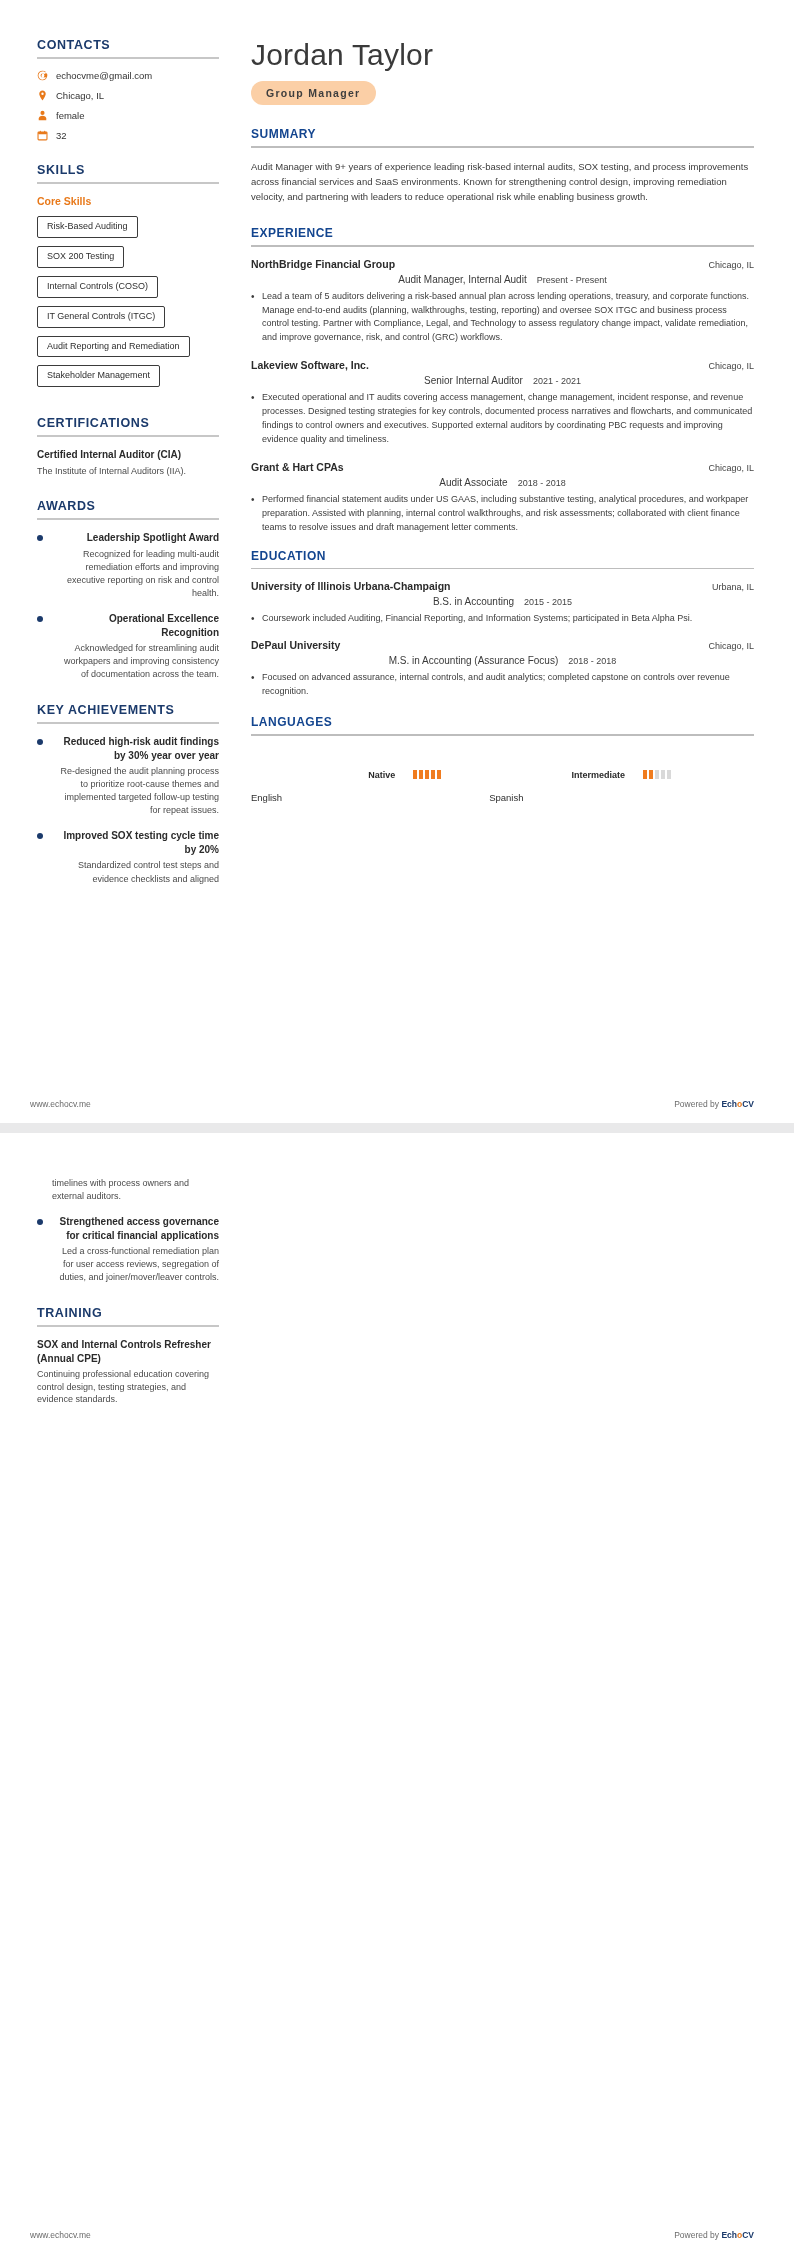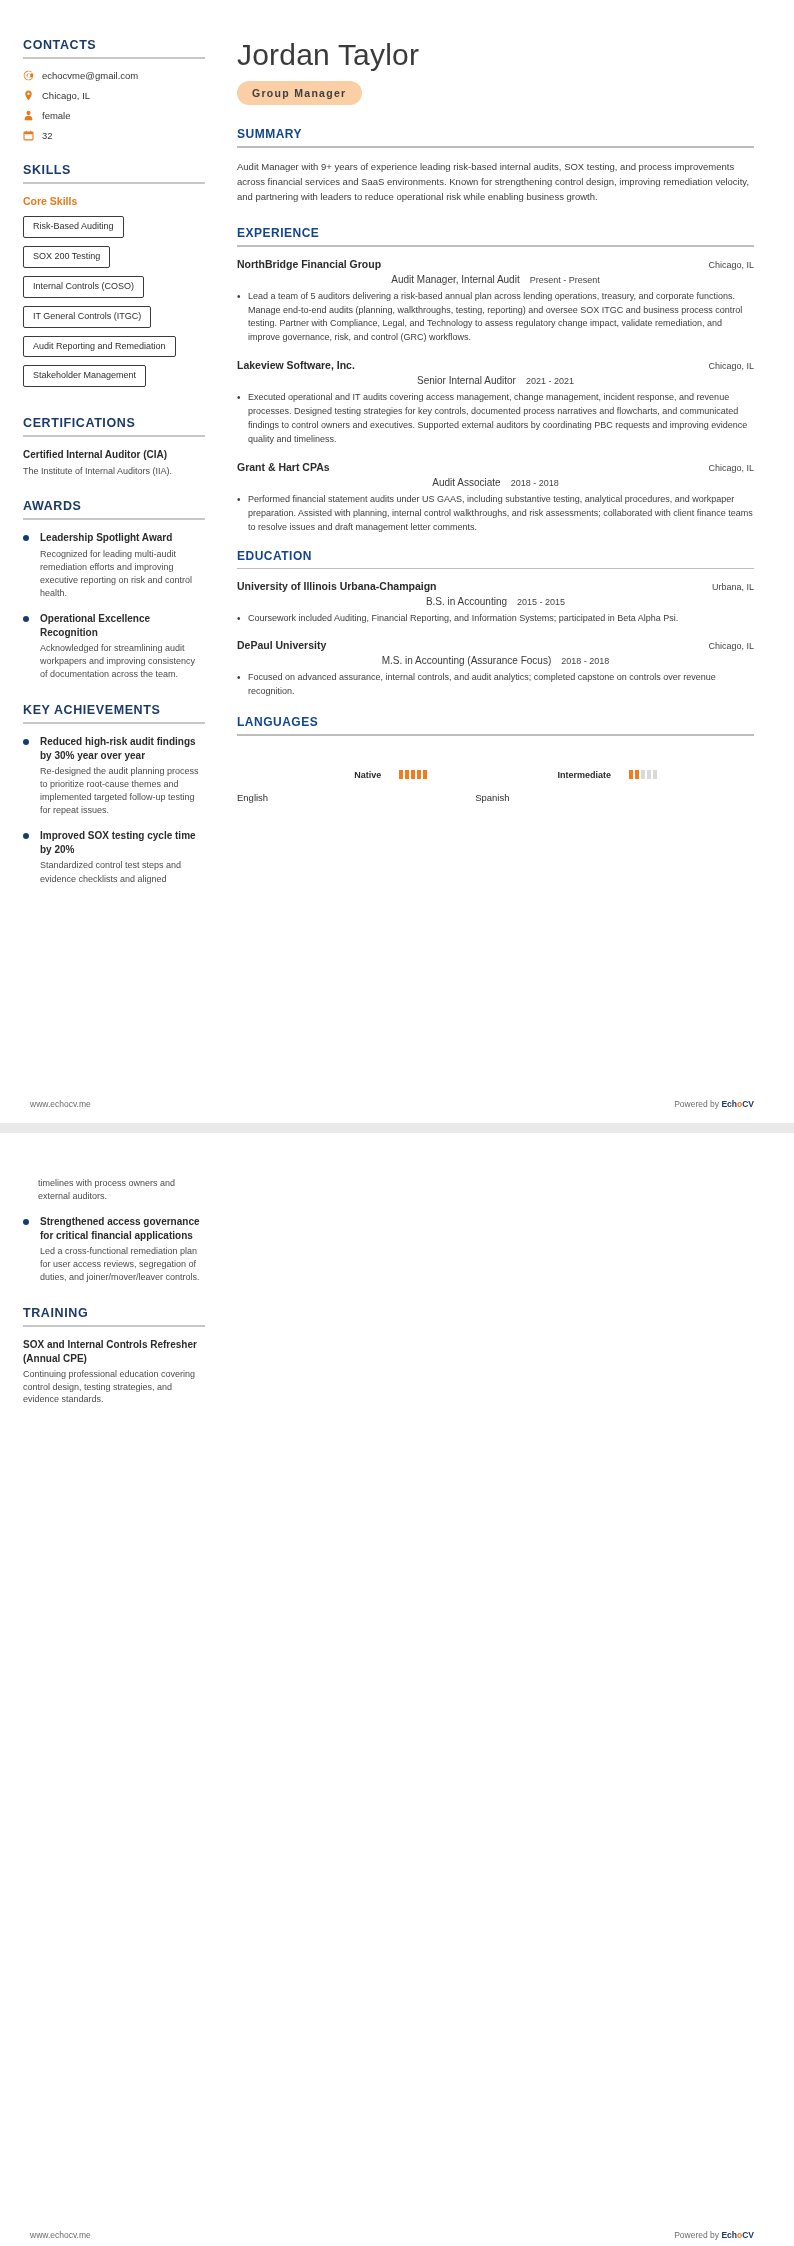--- a/index.html
+++ b/index.html
@@ -12,21 +12,21 @@
   .page {
     width: 794px;
     min-height: 1123px;
     background: #ffffff;
     position: relative;
     padding: 0;
   }
   .page.second { min-height: 1123px; }
   .sheet {
     display: flex;
-    padding: 38px 40px 0 23px;
+    padding: 38px 40px 0 37px;
     gap: 0;
   }
   
   .left {
     width: 196px;
     flex: 0 0 196px;
     padding-right: 14px;
   }
   .right {
     flex: 1 1 auto;
@@ -93,20 +93,21 @@
   .cert-desc {
     font-size: 9px;
     color: #4a4a4a;
     line-height: 1.4;
     margin-bottom: 11px;
   }
   .bullet-item {
     display: flex;
     gap: 11px;
     margin-bottom: 12px;
+    text-align: right;
   }
   .bdot {
     width: 6px; height: 6px;
     border-radius: 50%;
     background: #1b3a6b;
     flex: 0 0 6px;
     margin-top: 4px;
   }
   .bcontent { flex: 1 1 auto; }
   .btitle {

